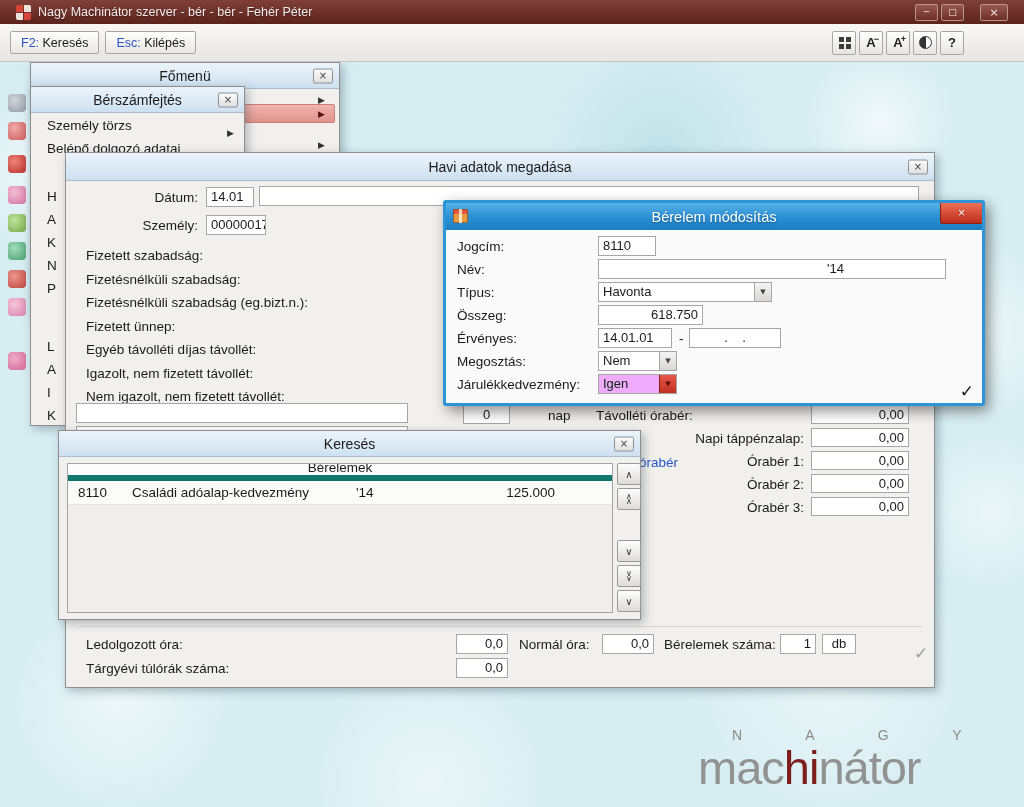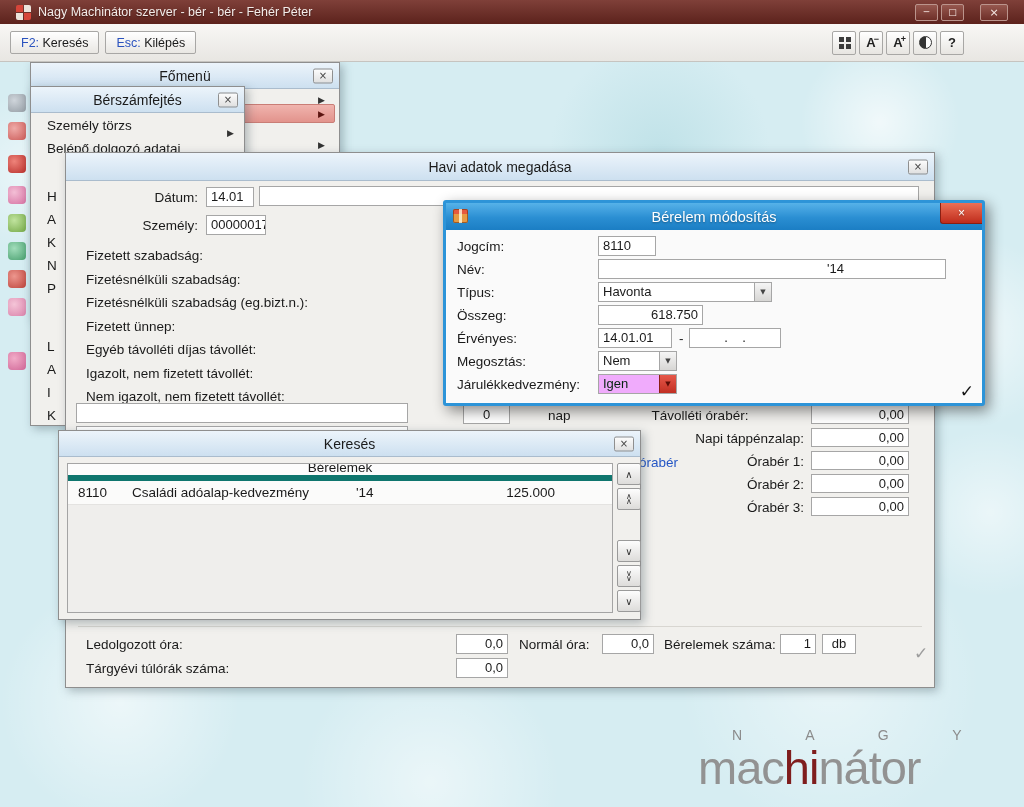--- a/index.html
+++ b/index.html
@@ -240,21 +240,21 @@
     <div class="label" style="left:20px;top:213px">Igazolt, nem fizetett távollét:</div>
     <div class="label" style="left:20px;top:236px">Nem igazolt, nem fizetett távollét:</div>
 
     <div class="input" style="left:10px;top:250px;width:332px"></div>
     <div class="input" style="left:10px;top:273px;width:332px"></div>
     <div class="input c" style="left:397px;top:252px;width:47px;height:19px">0</div>
     <div class="label" style="left:482px;top:255px">nap</div>
 
     <div class="bluefrag" style="left:573px;top:302px">órabér</div>
 
-    <div class="label" style="left:530px;top:255px;width:208px;text-align:center">Távolléti órabér:</div>
+    <div class="label" style="left:530px;top:255px;width:208px;text-align:left">Távolléti órabér:</div>
     <div class="input r" style="left:745px;top:252px;width:98px;height:19px">0,00</div>
     <div class="label" style="left:530px;top:278px;width:208px;text-align:right">Napi táppénzalap:</div>
     <div class="input r" style="left:745px;top:275px;width:98px;height:19px">0,00</div>
     <div class="label" style="left:530px;top:301px;width:208px;text-align:right">Órabér 1:</div>
     <div class="input r" style="left:745px;top:298px;width:98px;height:19px">0,00</div>
     <div class="label" style="left:530px;top:324px;width:208px;text-align:right">Órabér 2:</div>
     <div class="input r" style="left:745px;top:321px;width:98px;height:19px">0,00</div>
     <div class="label" style="left:530px;top:347px;width:208px;text-align:right">Órabér 3:</div>
     <div class="input r" style="left:745px;top:344px;width:98px;height:19px">0,00</div>
 

